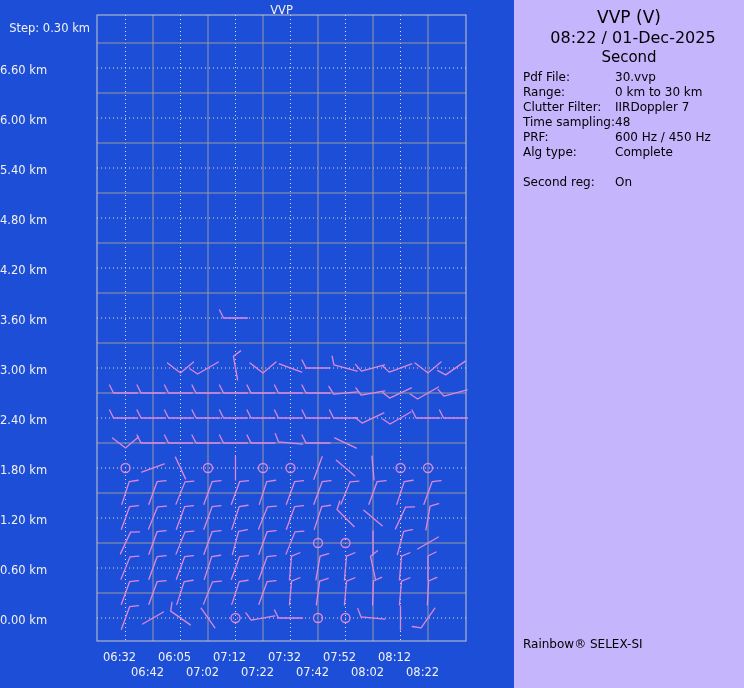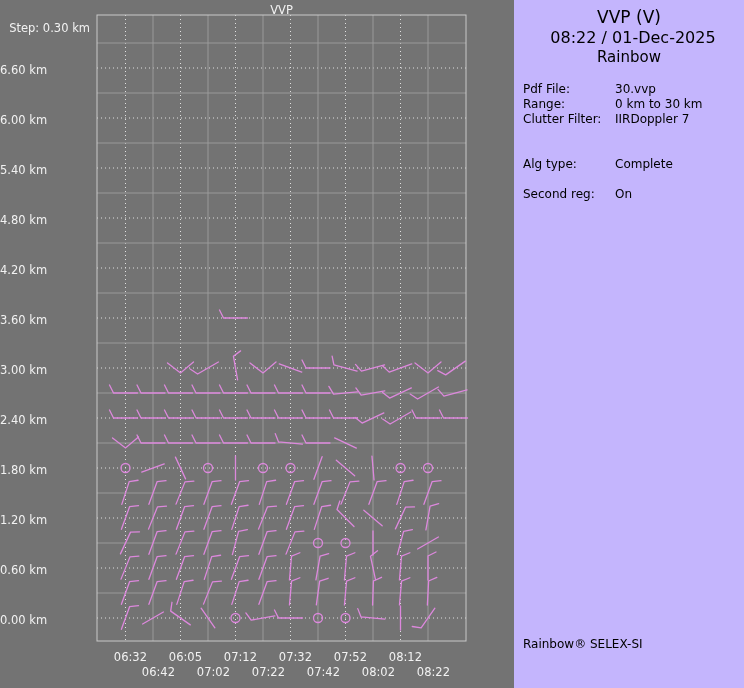--- a/index.html
+++ b/index.html
@@ -1,37 +1,37 @@
 <!DOCTYPE html>
 <html><head>
 <meta charset="utf-8">
 <style>
   html,body{margin:0;padding:0;background:#000;}
   #root{position:relative;width:744px;height:688px;background:#000;overflow:hidden;
         font-family:"DejaVu Sans", sans-serif;}
   
-  #chart-region{position:absolute;left:0;top:0;width:514px;height:688px;background:#737373;}
+  #chart-region{position:absolute;left:0;top:0;width:514px;height:688px;background:#1d4ed8;}
   #plot{position:absolute;left:0;top:0;}
   .chart-title{position:absolute;left:97px;top:3px;width:369px;text-align:center;
                color:#f2f2f2;font-size:11.5px;}
   .step-label{position:absolute;left:0;top:13px;width:90px;text-align:right;
               color:#f2f2f2;font-size:11.5px;white-space:nowrap;margin-top:8px;}
   .ylab{position:absolute;left:0;width:90px;text-align:left;color:#f2f2f2;
         font-size:11.5px;line-height:13px;white-space:nowrap;}
-  .xlab{position:absolute;width:44px;text-align:right;color:#f2f2f2;
+  .xlab{position:absolute;width:44px;text-align:left;color:#f2f2f2;
         font-size:11.5px;line-height:12px;white-space:nowrap;}
   
   #panel{position:absolute;left:514px;top:0;width:276px;height:688px;background:#c4b5fd;
          color:#000;}
   .p-title{position:absolute;left:0;top:7px;width:230px;text-align:center;font-size:17px;}
   .p-datetime{position:absolute;left:4px;top:28px;width:230px;text-align:center;font-size:16px;}
   .p-site{position:absolute;left:0;top:48px;width:230px;text-align:center;font-size:15px;}
   .f-row{position:absolute;left:9px;width:216px;font-size:12px;line-height:14px;white-space:nowrap;}
   .f-label{display:inline-block;width:92px;}
-  .f-value{display:inline-block;margin-top:12px;}
+  .f-value{display:inline-block;}
   .p-footer{position:absolute;left:9px;top:621px;font-size:12px;margin-top:16px;}
 </style>
 </head>
 <body>
 
 <div id="root">
 
   <div id="chart-region">
     <svg id="plot" width="514" height="688" viewBox="0 0 514 688">
         <line x1="97" x2="466" y1="68" y2="68" stroke="#e0e0e0" stroke-width="1" stroke-dasharray="1 3"></line>
@@ -492,31 +492,37 @@
     <div class="xlab" style="left:186px;top:666px">07:02</div>
     <div class="xlab" style="left:241px;top:666px">07:22</div>
     <div class="xlab" style="left:296px;top:666px">07:42</div>
     <div class="xlab" style="left:351px;top:666px">08:02</div>
     <div class="xlab" style="left:406px;top:666px">08:22</div>
   </div>
 
   <div id="panel">
     <div class="p-title">VVP (V)</div>
     <div class="p-datetime">08:22 / 01-Dec-2025</div>
-    <div class="p-site">Rainbow</div>
+    <div class="p-site">Second</div>
 
     <div class="f-row" style="top:70px">
       <span class="f-label">Pdf File:</span><span class="f-value">30.vvp</span>
     </div>
     <div class="f-row" style="top:85px">
       <span class="f-label">Range:</span><span class="f-value">0 km to 30 km</span>
     </div>
     <div class="f-row" style="top:100px">
       <span class="f-label">Clutter Filter:</span><span class="f-value">IIRDoppler 7</span>
     </div>
+    <div class="f-row" style="top:115px">
+      <span class="f-label">Time sampling:</span><span class="f-value">48</span>
+    </div>
+    <div class="f-row" style="top:130px">
+      <span class="f-label">PRF:</span><span class="f-value">600 Hz / 450 Hz</span>
+    </div>
     <div class="f-row" style="top:145px">
       <span class="f-label">Alg type:</span><span class="f-value">Complete</span>
     </div>
     <div class="f-row" style="top:175px">
       <span class="f-label">Second reg:</span><span class="f-value">On</span>
     </div>
 
     <div class="p-footer">Rainbow® SELEX-SI</div>
   </div>
 

